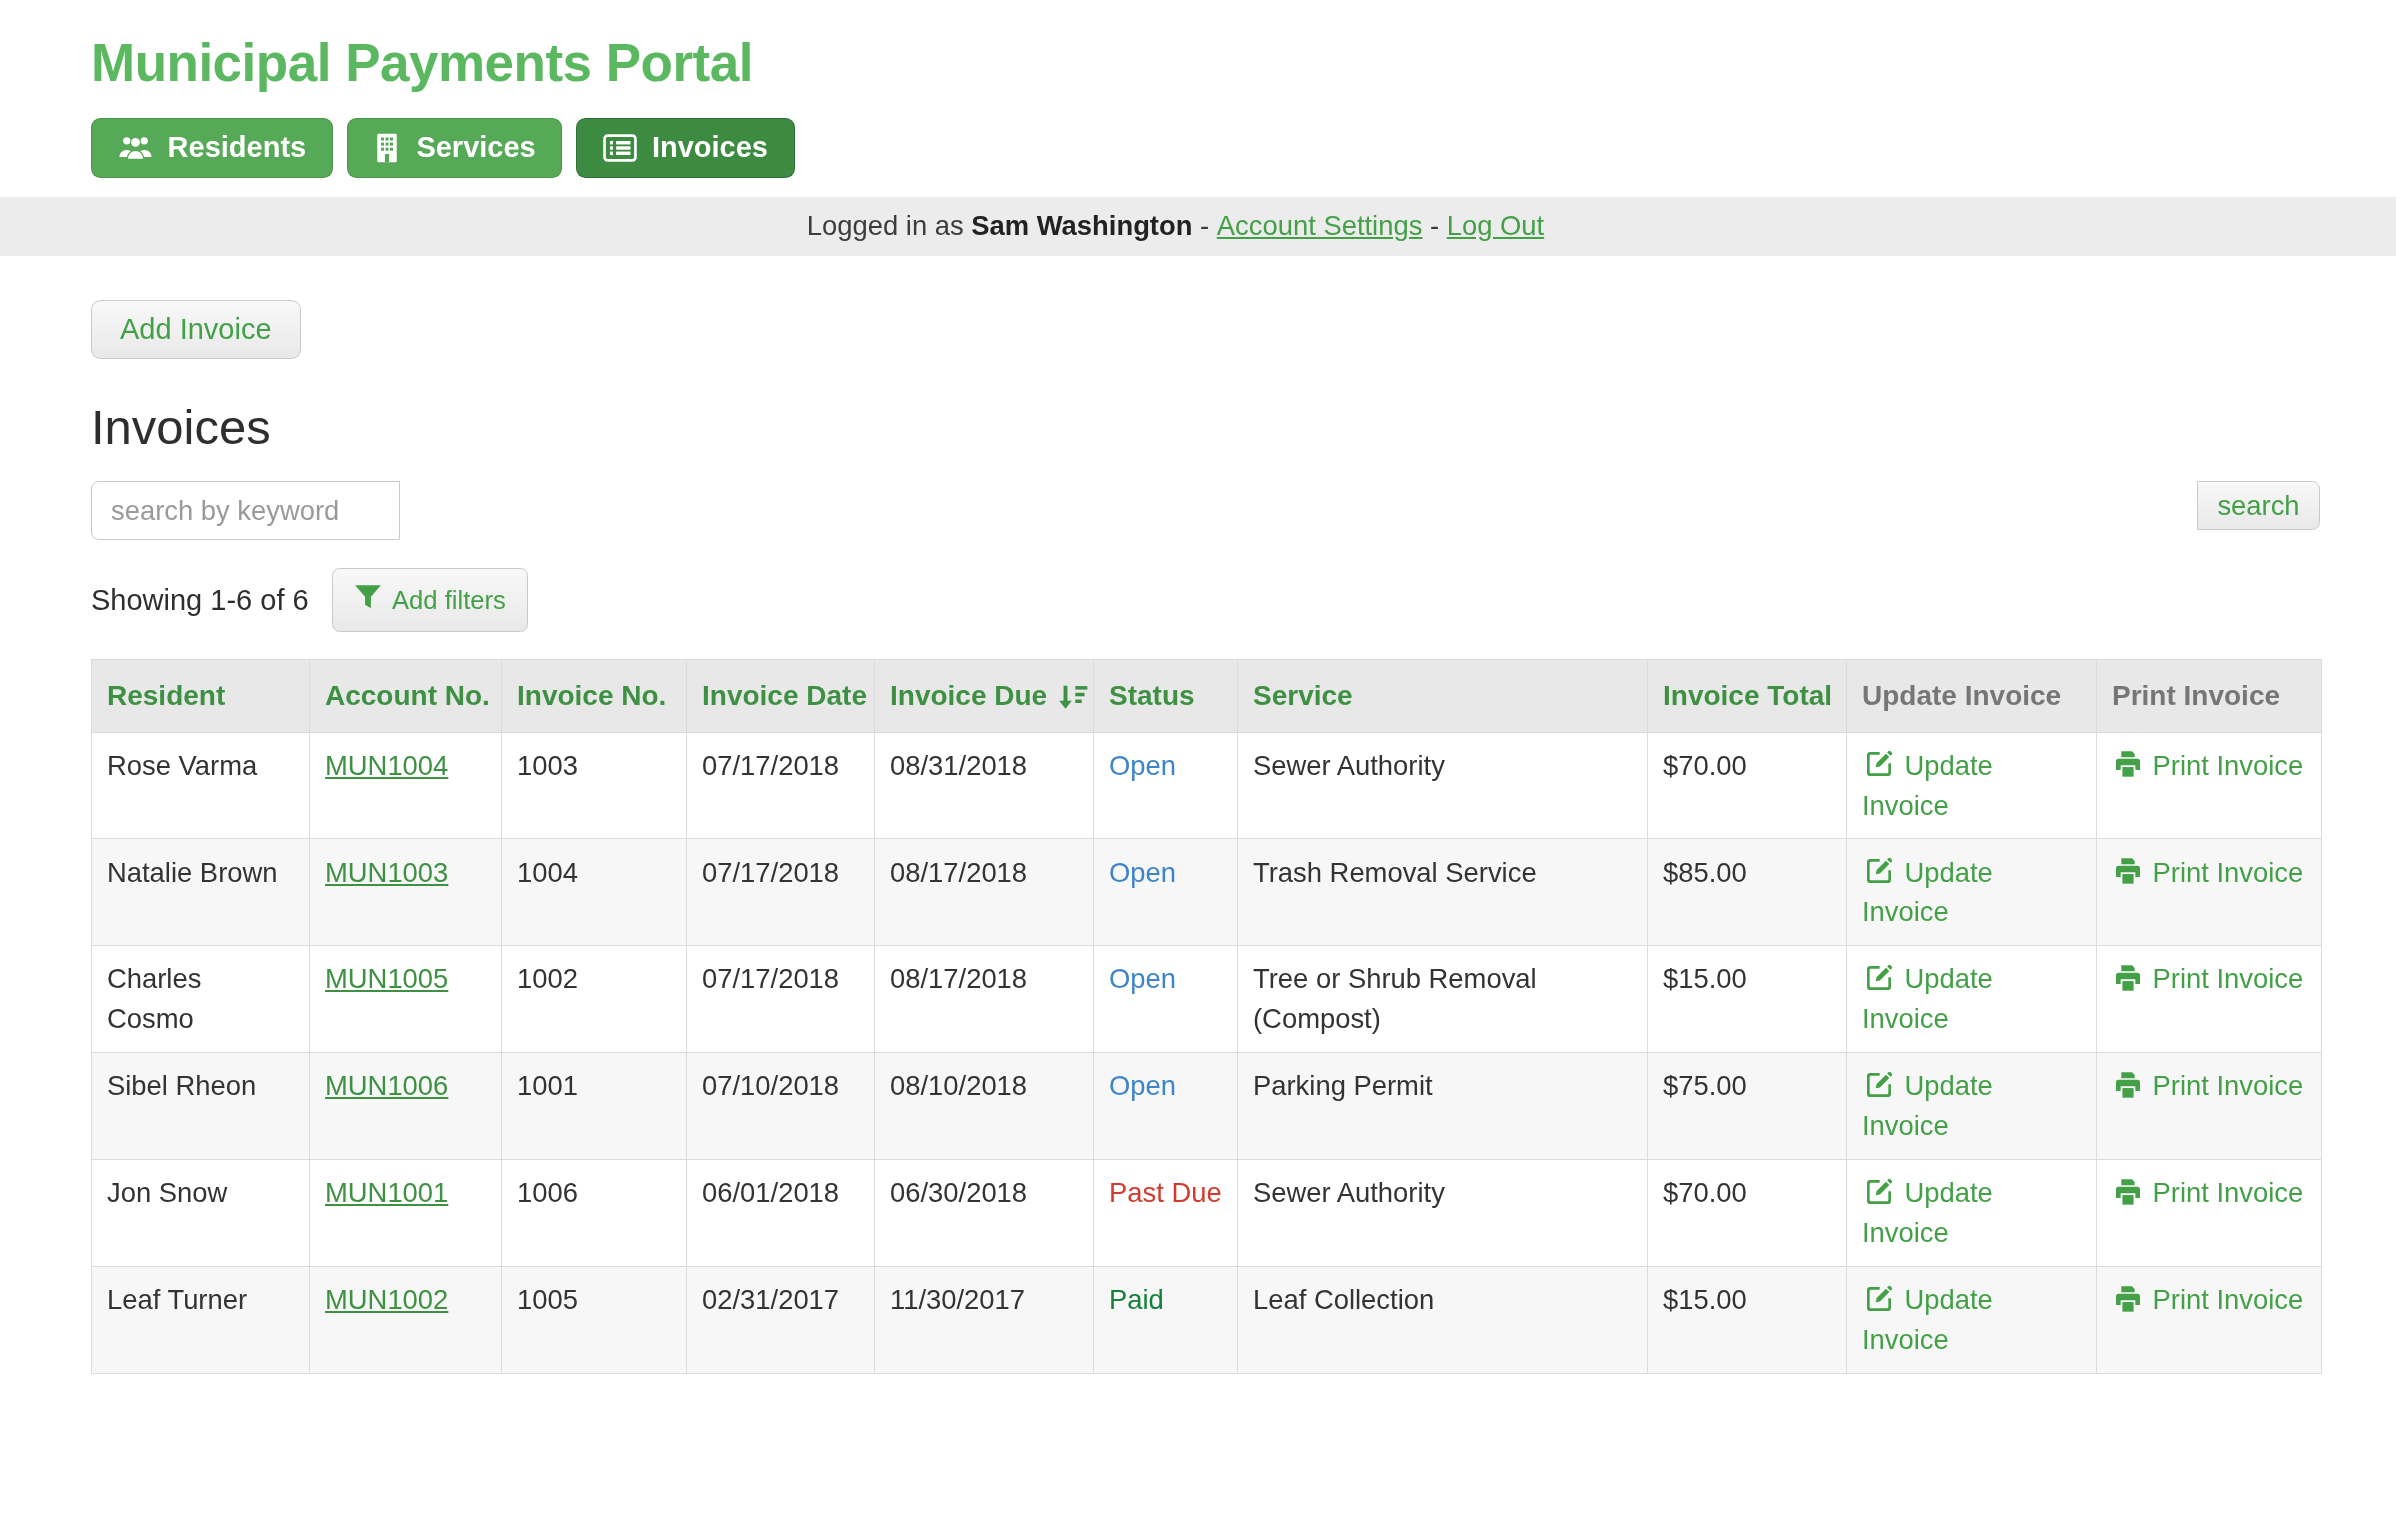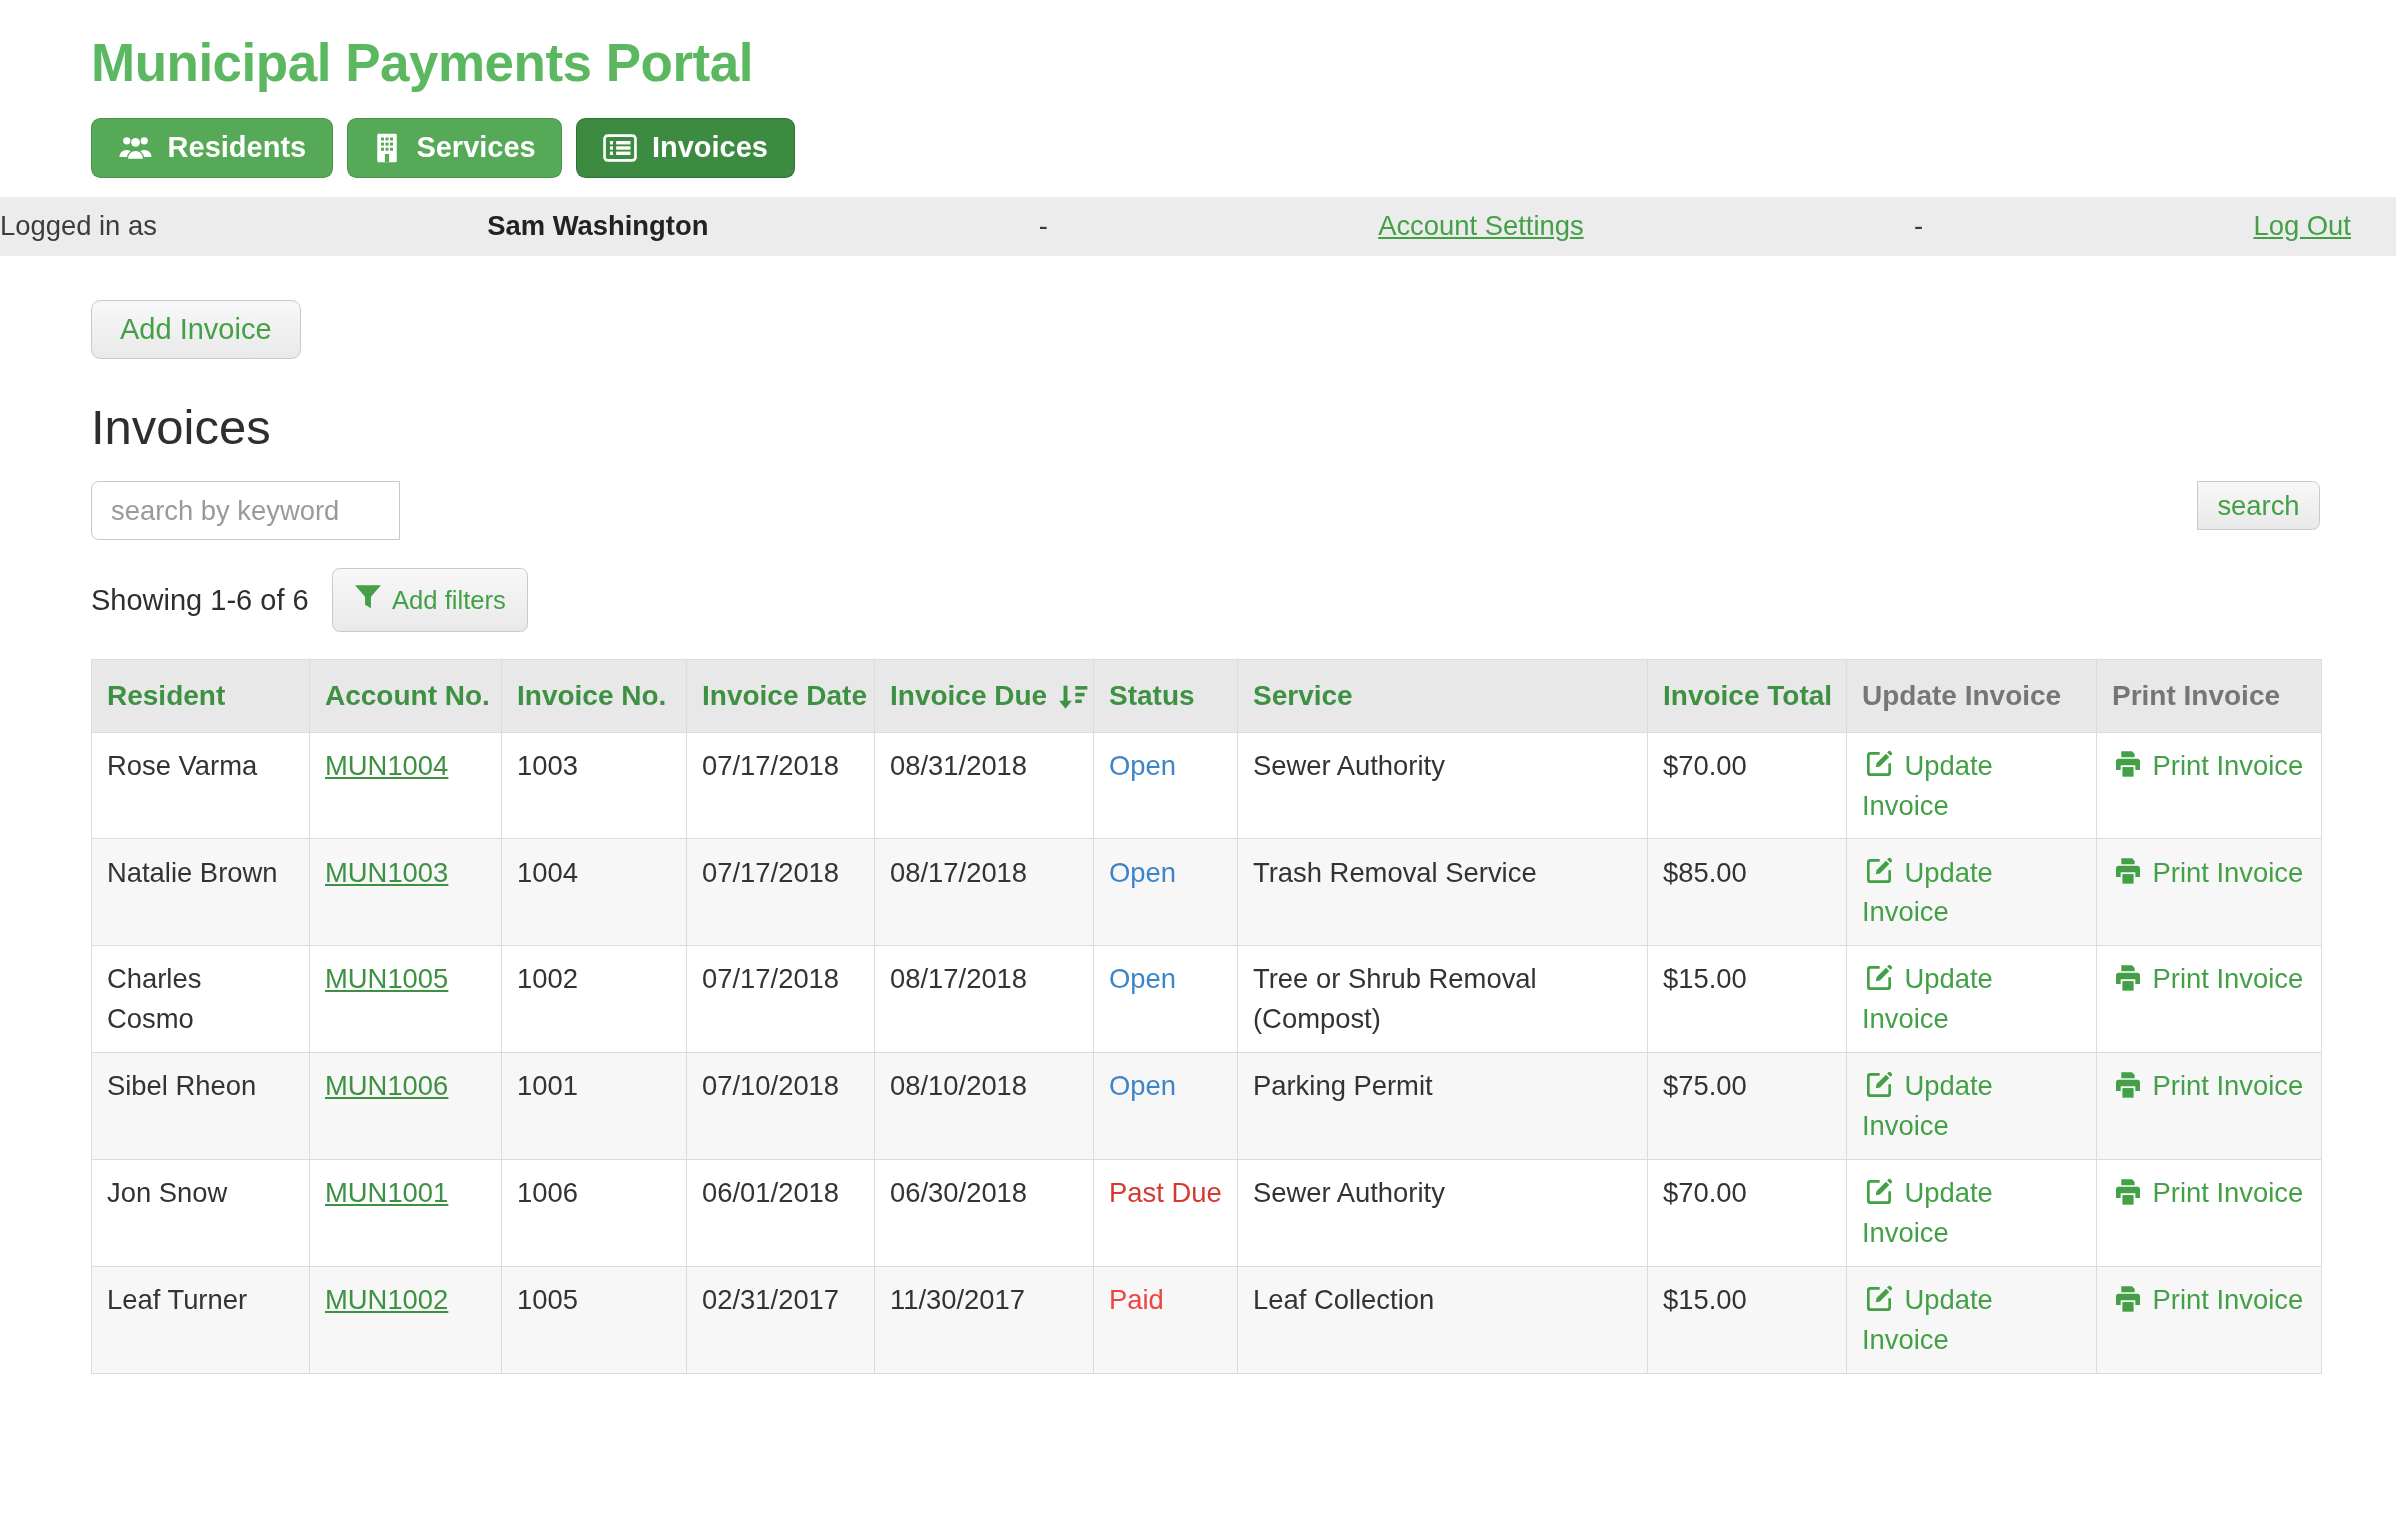--- a/index.html
+++ b/index.html
@@ -25,21 +25,21 @@
     border:0.9px solid rgba(0,0,0,0.12); border-radius:9.5px;
     color:#fff; font-size:29px; font-weight:600;
     font-family:"Liberation Sans", sans-serif; cursor:pointer;
   }
   .nav-btn.active { background:var(--nav-active-green,#3d8b40); border-color:rgba(0,0,0,0.2); }
   .nav-btn svg { display:block; }
 
   
   .session-bar {
     margin-top:19px; height:59px; background:var(--bar-gray,#ececec);
-    display:flex; align-items:center; justify-content:space-between;
+    display:flex; align-items:center; justify-content:center;
     padding-right:45px; font-size:27.4px; color:#3c3c3c; white-space:pre;
   }
   .session-bar .user { font-weight:700; color:#222; }
   .session-link { color:var(--action-green,#43a047); text-decoration:underline; cursor:pointer; }
   .session-sep { color:#3c3c3c; }
 
   
   .content { padding:0 76px 0 91px; }
   .btn-gray {
     background:linear-gradient(#f8f8f8,#e9e9e9);
@@ -74,21 +74,21 @@
     background:var(--header-gray,#e8e8e8); color:var(--link-green,#3e9142);
     font-size:28px; font-weight:700; padding:20px 15px; white-space:nowrap; cursor:pointer;
   }
   .invoice-table th.action-col { color:#767676; cursor:default; }
   .invoice-table td { padding:13.2px 15px; line-height:1.45; color:#333; }
   .invoice-table tbody tr:nth-child(even) { background:#f7f7f7; }
 
   .account-link { color:var(--link-green,#3e9142); text-decoration:underline; cursor:pointer; }
   .status-text.open { color:var(--status-open-blue,#3d85c8); }
   .status-text.past-due { color:var(--status-past-due-red,#d43a2f); }
-  .status-text.paid { color:#ef4444; }
+  .status-text.paid { color:#15803d; }
 
   .action-link { color:var(--action-green,#43a047); text-decoration:none; cursor:pointer; }
   .action-link svg { vertical-align:-5.7px; margin-right:8.5px; }
 
   .sort-icon svg { vertical-align:-6.6px; margin-left:9.5px; }
 </style>
 </head>
 <body>
 
 <header class="page-header">

